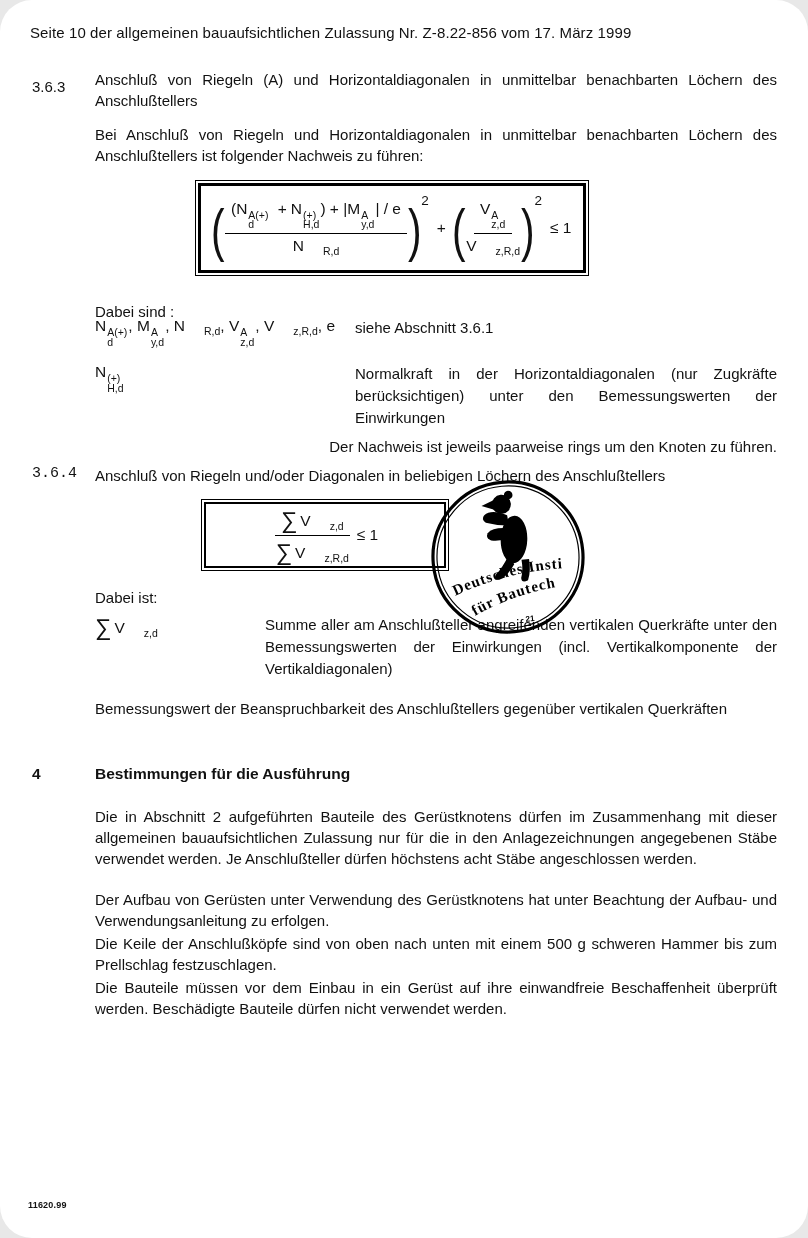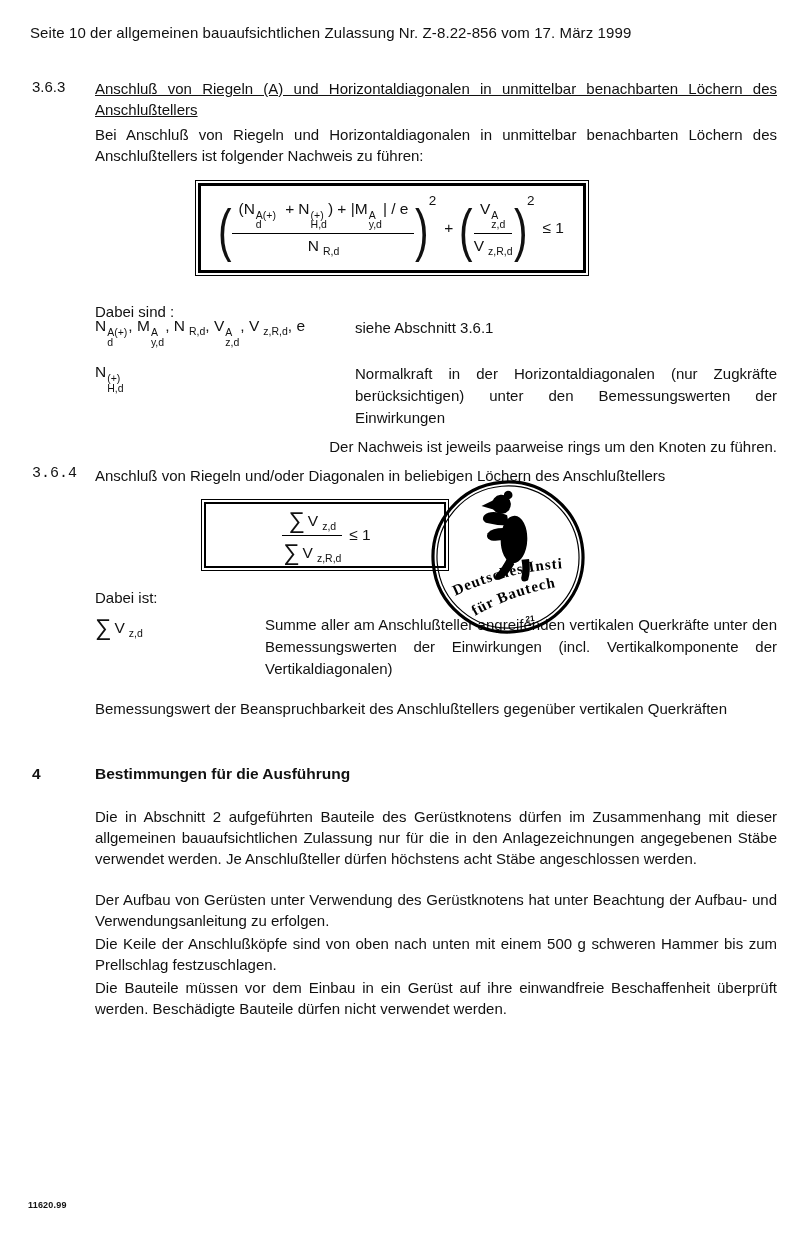--- a/index.html
+++ b/index.html
@@ -1,19 +1,19 @@
 <!DOCTYPE html>
 <html><head>
 <meta charset="utf-8">
 <style>
   html,body{margin:0;padding:0;background:#e8e8e8;}
   .page{
     position:relative;width:808px;height:1238px;background:#ffffff;
     font-family:"Liberation Sans","DejaVu Sans",sans-serif;color:#111;
-    overflow:hidden;margin:0 auto;
+    overflow:hidden;margin:0 auto;border-radius:32px;
   }
   .abs{position:absolute;}
   .body-text{font-size:15px;line-height:21px;text-align:justify;}
   .header-line{font-size:15px;letter-spacing:.1px;white-space:nowrap;}
   .sec-num{font-size:15px;}
   .sec-title{font-size:15px;line-height:21px;text-align:justify;}
   .h4{font-size:15.5px;font-weight:bold;}
 
   
   .fbox{
@@ -26,21 +26,21 @@
   }
   .formula{display:flex;align-items:center;white-space:nowrap;font-size:15.5px;}
   .frac{display:inline-flex;flex-direction:column;align-items:center;margin:0 3px;}
   .frac .num{padding:0 6px 3px;border-bottom:1.6px solid #000;white-space:nowrap;}
   .frac .den{padding-top:3px;white-space:nowrap;}
   .bp{font-size:58px;font-weight:300;line-height:0;transform:scaleX(.7);display:inline-block;margin:0 -5px;position:relative;top:2px;}
   .exp{font-size:13.5px;position:relative;top:-28px;margin-left:2px;}
   .op{margin:0 8px;}
   .leq{margin-left:8px;}
   .st{display:inline-flex;flex-direction:column;font-size:10.5px;line-height:9.5px;vertical-align:-5px;text-align:left;margin:0 1px;}
-  .sb{font-size:10.5px;vertical-align:-4px;margin-left:4px;}
+  .sb{font-size:10.5px;vertical-align:-4px;margin-left:19px;}
   .sum{font-size:23px;line-height:1;position:relative;top:2px;margin-right:3px;font-weight:400;}
 
   
   .defrow{display:flex;align-items:flex-start;}
   .defrow .term{flex:none;font-size:15.5px;white-space:nowrap;}
   .defrow .dtext{flex:1;font-size:15px;line-height:22px;text-align:justify;}
   .t260 .term{width:260px;}
   .t170 .term{width:170px;}
 
   
@@ -49,21 +49,21 @@
   .footer-code{font-size:9px;font-weight:bold;letter-spacing:.2px;}
 </style>
 </head>
 <body>
 
 <div class="page">
 
   <div class="abs header-line" style="left:30px;top:24px;width:750px;">Seite 10 der allgemeinen bauaufsichtlichen Zulassung Nr. Z-8.22-856 vom 17. März 1999</div>
 
   <div class="abs sec-num" style="left:32px;top:78px;">3.6.3</div>
-  <div class="abs sec-title" style="left:95px;top:78px;width:682px;text-decoration:underline;">Anschluß von Riegeln (A) und Horizontaldiagonalen in unmittelbar benachbarten Löchern des Anschlußtellers</div>
+  <div class="abs sec-title" style="left:95px;top:69px;width:682px;">Anschluß von Riegeln (A) und Horizontaldiagonalen in unmittelbar benachbarten Löchern des Anschlußtellers</div>
 
   <div class="abs body-text" style="left:95px;top:124px;width:682px;">Bei Anschluß von Riegeln und Horizontaldiagonalen in unmittelbar benachbarten Löchern des Anschlußtellers ist folgender Nachweis zu führen:</div>
 
   <div class="abs fbox" style="left:198px;top:183px;width:382px;height:84px;">
     <div class="formula">
       <span class="bp">(</span>
       <span class="frac">
         <span class="num"><span>(N</span><span class="st">
               <span>A(+)</span>
               <span>d</span>

